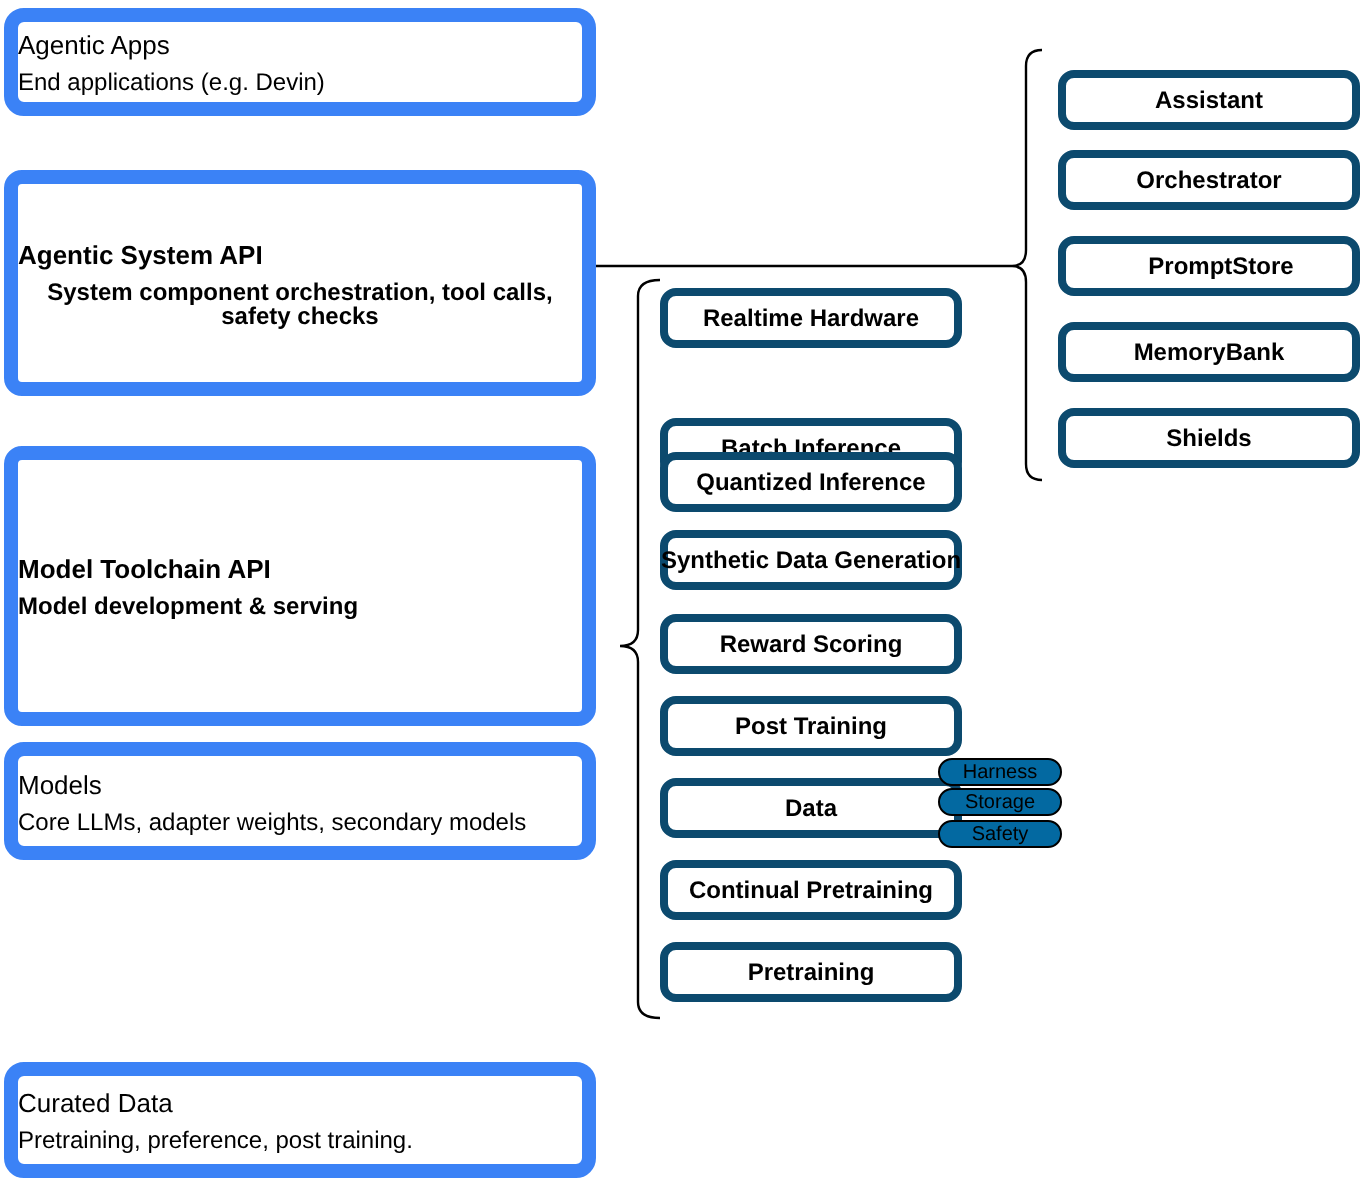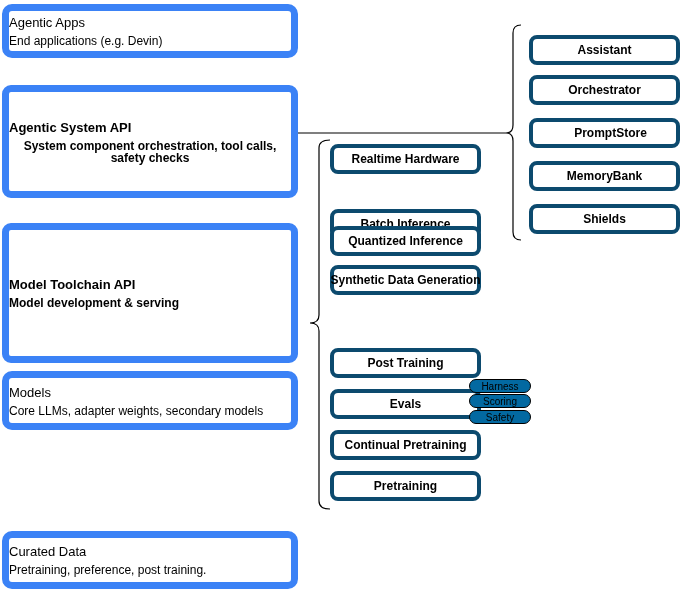--- a/index.html
+++ b/index.html
@@ -80,27 +80,28 @@
 
   <div class="lbox r10" style="top:531px;height:58px;">
     <div class="title">Curated Data</div>
     <div class="subtitle">Pretraining, preference, post training.</div>
   </div>
 
   <div class="sbox mid" style="top:144px;">Realtime Hardware</div>
   <div class="sbox mid" style="top:185px;margin-top:24px;">Batch Inference</div>
   <div class="sbox mid" style="top:226px;">Quantized Inference</div>
   <div class="sbox mid" style="top:265px;">Synthetic Data Generation</div>
+  <div class="sbox mid" style="top:307px;">Reward Scoring</div>
   <div class="sbox mid" style="top:348px;">Post Training</div>
-  <div class="sbox mid" style="top:389px;">Evals</div>
+  <div class="sbox mid" style="top:389px;">Data</div>
   <div class="sbox mid" style="top:471px;">Pretraining</div>
   <div class="sbox mid" style="top:430px;">Continual Pretraining</div>
 
   <div class="tag" style="top:379px;">Harness</div>
-  <div class="tag" style="top:394px;">Scoring</div>
+  <div class="tag" style="top:394px;">Storage</div>
   <div class="tag" style="top:410px;">Safety</div>
 
   <div class="sbox right" style="top:35px;">Assistant</div>
   <div class="sbox right" style="top:75px;">Orchestrator</div>
   <div class="sbox right" style="top:118px;padding-left:12px;">PromptStore</div>
   <div class="sbox right" style="top:161px;">MemoryBank</div>
   <div class="sbox right" style="top:204px;">Shields</div>
 
 </div>
 

